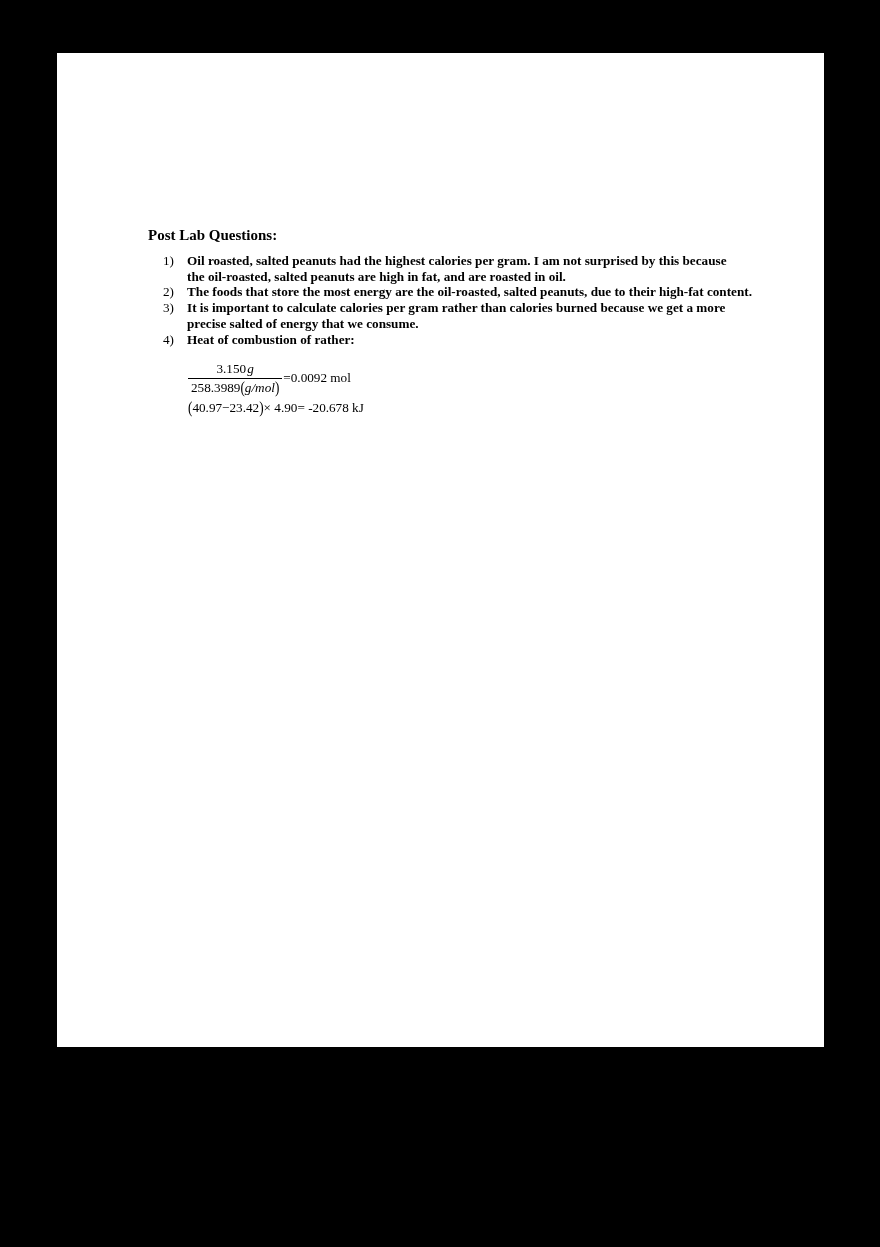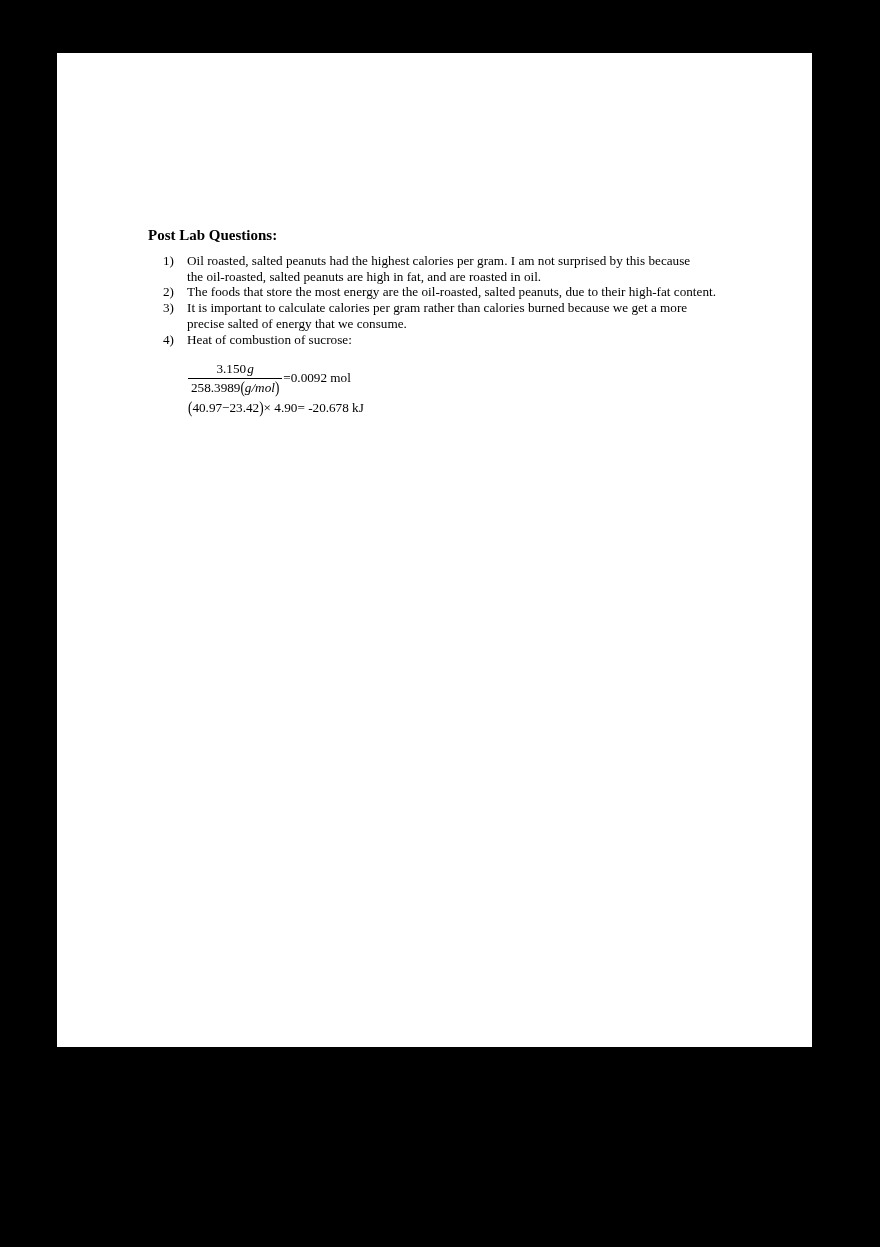--- a/index.html
+++ b/index.html
@@ -2,21 +2,21 @@
 <html><head>
 <meta charset="utf-8">
 <style>
   html, body {
     margin: 0;
     padding: 0;
     background: #000000;
   }
   .canvas {
     position: relative;
-    width: 812px;
+    width: 880px;
     height: 1247px;
     background: #000000;
     overflow: hidden;
     font-family: "Liberation Serif", serif;
   }
   .page {
     position: absolute;
     left: 57px;
     top: 53px;
     width: 767px;
@@ -43,20 +43,21 @@
   .qitem {
     display: flex;
     align-items: flex-start;
   }
   .qnum {
     flex: 0 0 24px;
     width: 24px;
   }
   .qlines {
     flex: 1 1 auto;
+    font-weight: bold;
   }
   .qline {
     white-space: nowrap;
   }
   .math {
     position: absolute;
     left: 131px;
     font-size: 13.2px;
     line-height: 15.7px;
     white-space: nowrap;
@@ -115,21 +116,21 @@
       <div class="qitem">
         <span class="qnum">3)</span>
         <span class="qlines">
           <span class="qline">It is important to calculate calories per gram rather than calories burned because we get a more</span>
           <span class="qline">precise salted of energy that we consume.</span>
         </span>
       </div>
       <div class="qitem">
         <span class="qnum">4)</span>
         <span class="qlines">
-          <span class="qline">Heat of combustion of sucrose:</span>
+          <span class="qline">Heat of combustion of rather:</span>
         </span>
       </div>
     </div>
 
     <div class="math mrow frac-row" style="top:308px;">
       <span class="frac">
         <span class="fnum">
           <span>3.150</span> <span class="it">g</span>
         </span>
         <span class="fden">

